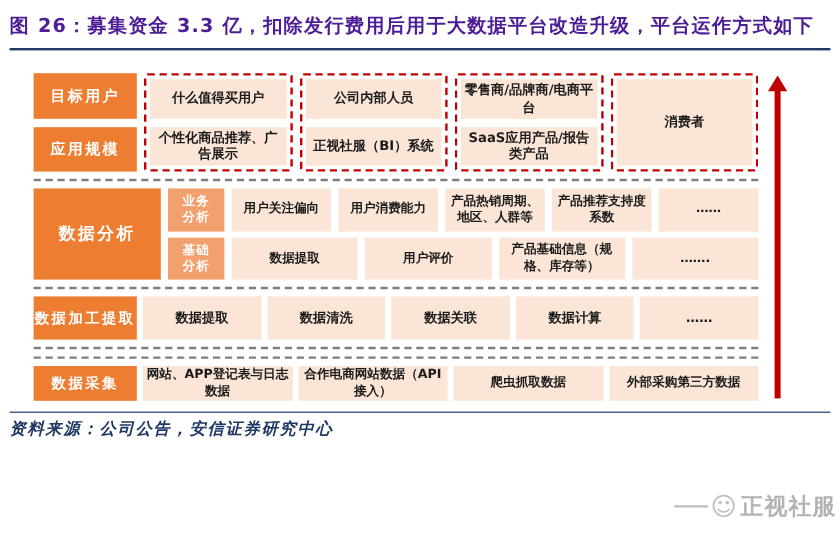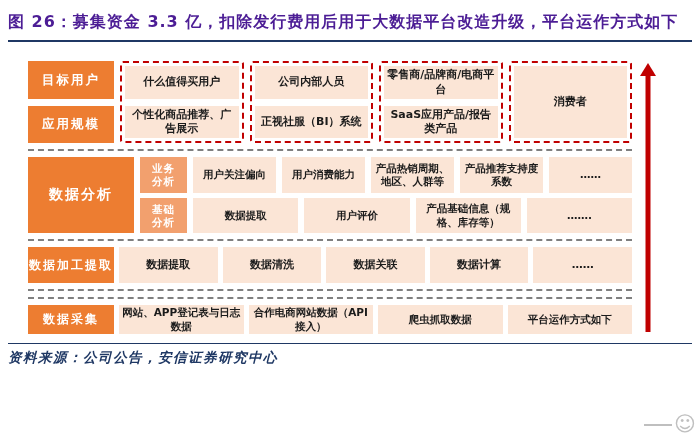--- a/index.html
+++ b/index.html
@@ -150,24 +150,25 @@
   <div class="sep"></div>
 
 
   <div class="sep"></div>
 
   <div class="drow collect">
     <div class="olabel">数据采集</div>
     <div class="cell">网站、APP登记表与日志数据</div>
     <div class="cell">合作电商网站数据（API接入）</div>
     <div class="cell">爬虫抓取数据</div>
-    <div class="cell">平台运作方式如下</div>
+    <div class="cell">外部采购第三方数据</div>
   </div>
 
 </div>
 
 <div class="footer-rule"></div>
 <div class="source">资料来源：公司公告，安信证券研究中心</div>
 
 <div class="watermark">
   <span class="wm-line"></span>
   <span class="wm-face">☺</span>
+  <span>正视社服</span>
 </div>
 
 </body></html>

